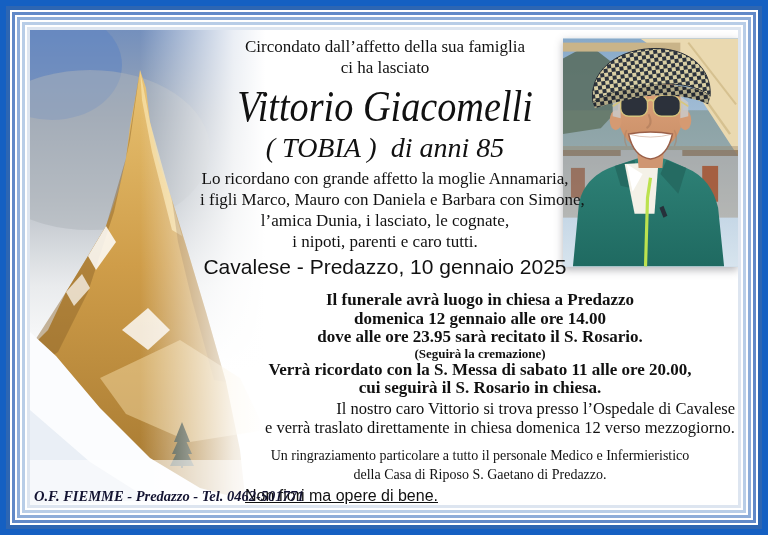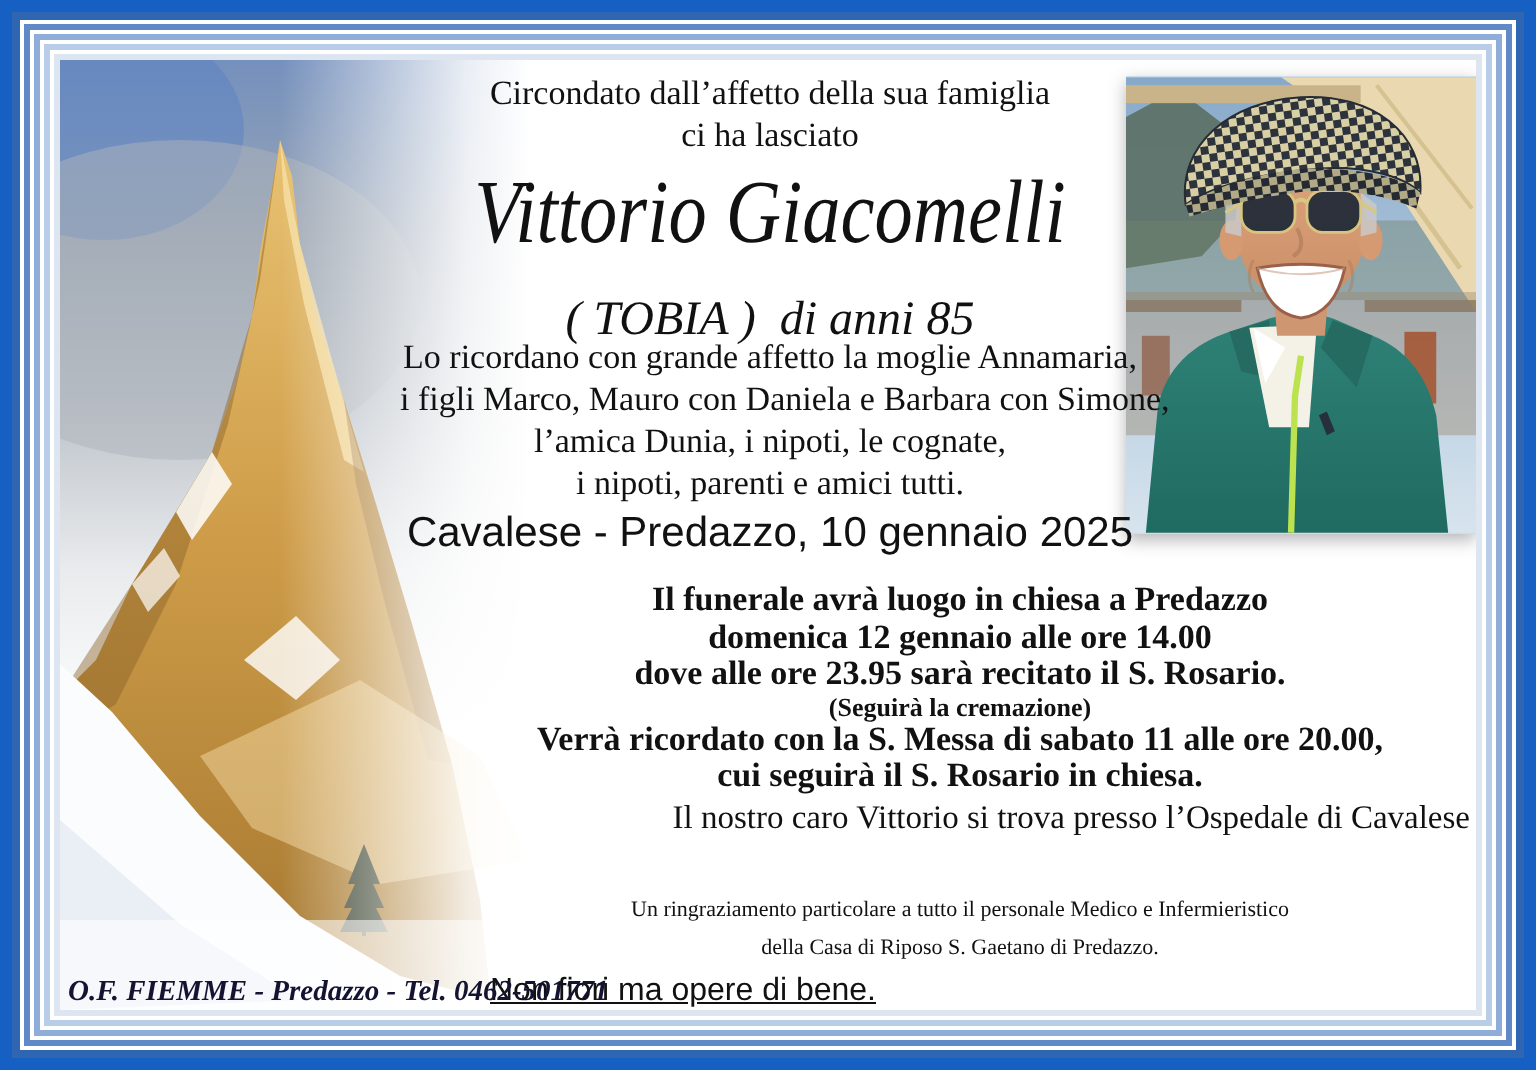--- a/index.html
+++ b/index.html
@@ -20,28 +20,28 @@
       inset 0 0 0 30px #dde5f0;}
   .content-bg{position:absolute;inset:30px;background:#fff;z-index:1;}
   .mountain{position:absolute;left:30px;top:30px;width:235px;height:475px;z-index:2;}
   .portrait{position:absolute;left:563px;top:38px;width:175px;height:229px;z-index:3;
             box-shadow:0 3px 8px rgba(90,90,100,.45);background:#cfdde8;}
   .txt{position:absolute;z-index:10;text-align:center;}
   .ln{white-space:nowrap;}
   .top-block{left:200px;top:36px;width:370px;font-size:17px;line-height:21px;}
   .name{font-size:45px;line-height:52px;font-style:italic;margin-top:2px;
         transform:scaleX(.85);transform-origin:50% 50%;}
-  .subtitle{font-size:24px;line-height:30px;font-style:italic;margin-top:13px;}
+  .subtitle{font-size:28px;line-height:30px;font-style:italic;margin-top:1px;}
   .rem-block{left:200px;top:168px;width:370px;font-size:17px;line-height:21px;}
   .dateline{left:200px;top:257px;width:370px;font-family:"Liberation Sans",sans-serif;
             font-size:21px;line-height:19px;}
   .funeral-block{left:245px;top:291px;width:470px;font-weight:bold;font-size:17px;line-height:18.5px;}
   .cremation-note{font-weight:bold;font-size:13px;line-height:14px;}
   .transfer-block{left:225px;top:399px;width:510px;font-size:16.5px;line-height:19px;text-align:right;}
-  .thanks-block{left:225px;top:446px;width:510px;font-size:11px;line-height:19px;}
+  .thanks-block{left:225px;top:446px;width:510px;font-size:14px;line-height:19px;}
   .closing{left:245px;top:486px;width:466px;text-align:left;
            font-family:"Liberation Sans",sans-serif;font-size:16px;line-height:19px;text-decoration:underline;}
   .footer{left:34px;top:487px;width:240px;text-align:left;font-weight:bold;font-style:italic;
           font-size:14.5px;line-height:18px;color:#141432;}
 </style>
 </head>
 <body>
 
 <div class="card">
   <div class="content-bg"></div>
@@ -172,37 +172,38 @@
   <div class="txt top-block">
     <div class="ln">Circondato dall’affetto della sua famiglia</div>
     <div class="ln">ci ha lasciato</div>
     <div class="name ln">Vittorio Giacomelli</div>
     <div class="subtitle ln">( TOBIA ) &nbsp;di anni 85</div>
   </div>
 
   <div class="txt rem-block">
     <div class="ln">Lo ricordano con grande affetto la moglie Annamaria,</div>
     <div class="ln">i figli Marco, Mauro con Daniela e Barbara con Simone,</div>
-    <div class="ln">l’amica Dunia, i nipoti, le cognate,</div>
-    <div class="ln">i nipoti, parenti e amici tutti.</div>
+    <div class="ln">l’amica Dunia, i lasciato, le cognate,</div>
+    <div class="ln">i nipoti, parenti e caro tutti.</div>
   </div>
 
   <div class="txt dateline">Cavalese - Predazzo, 10 gennaio 2025</div>
 
   <div class="txt funeral-block">
     <div class="ln">Il funerale avrà luogo in chiesa a Predazzo</div>
     <div class="ln">domenica 12 gennaio alle ore 14.00</div>
     <div class="ln">dove alle ore 23.95 sarà recitato il S. Rosario.</div>
     <div class="ln cremation-note">(Seguirà la cremazione)</div>
     <div class="ln">Verrà ricordato con la S. Messa di sabato 11 alle ore 20.00,</div>
     <div class="ln">cui seguirà il S. Rosario in chiesa.</div>
   </div>
 
   <div class="txt transfer-block">
     <div class="ln">Il nostro caro Vittorio si trova presso l’Ospedale di Cavalese</div>
+    <div class="ln">e verrà traslato direttamente in chiesa domenica 12 verso mezzogiorno.</div>
   </div>
 
   <div class="txt thanks-block">
     <div class="ln">Un ringraziamento particolare a tutto il personale Medico e Infermieristico</div>
     <div class="ln">della Casa di Riposo S. Gaetano di Predazzo.</div>
   </div>
 
   <div class="txt closing">Non fiori ma opere di bene.</div>
 
   <div class="txt footer ln">O.F. FIEMME - Predazzo - Tel. 0462-501771</div>

